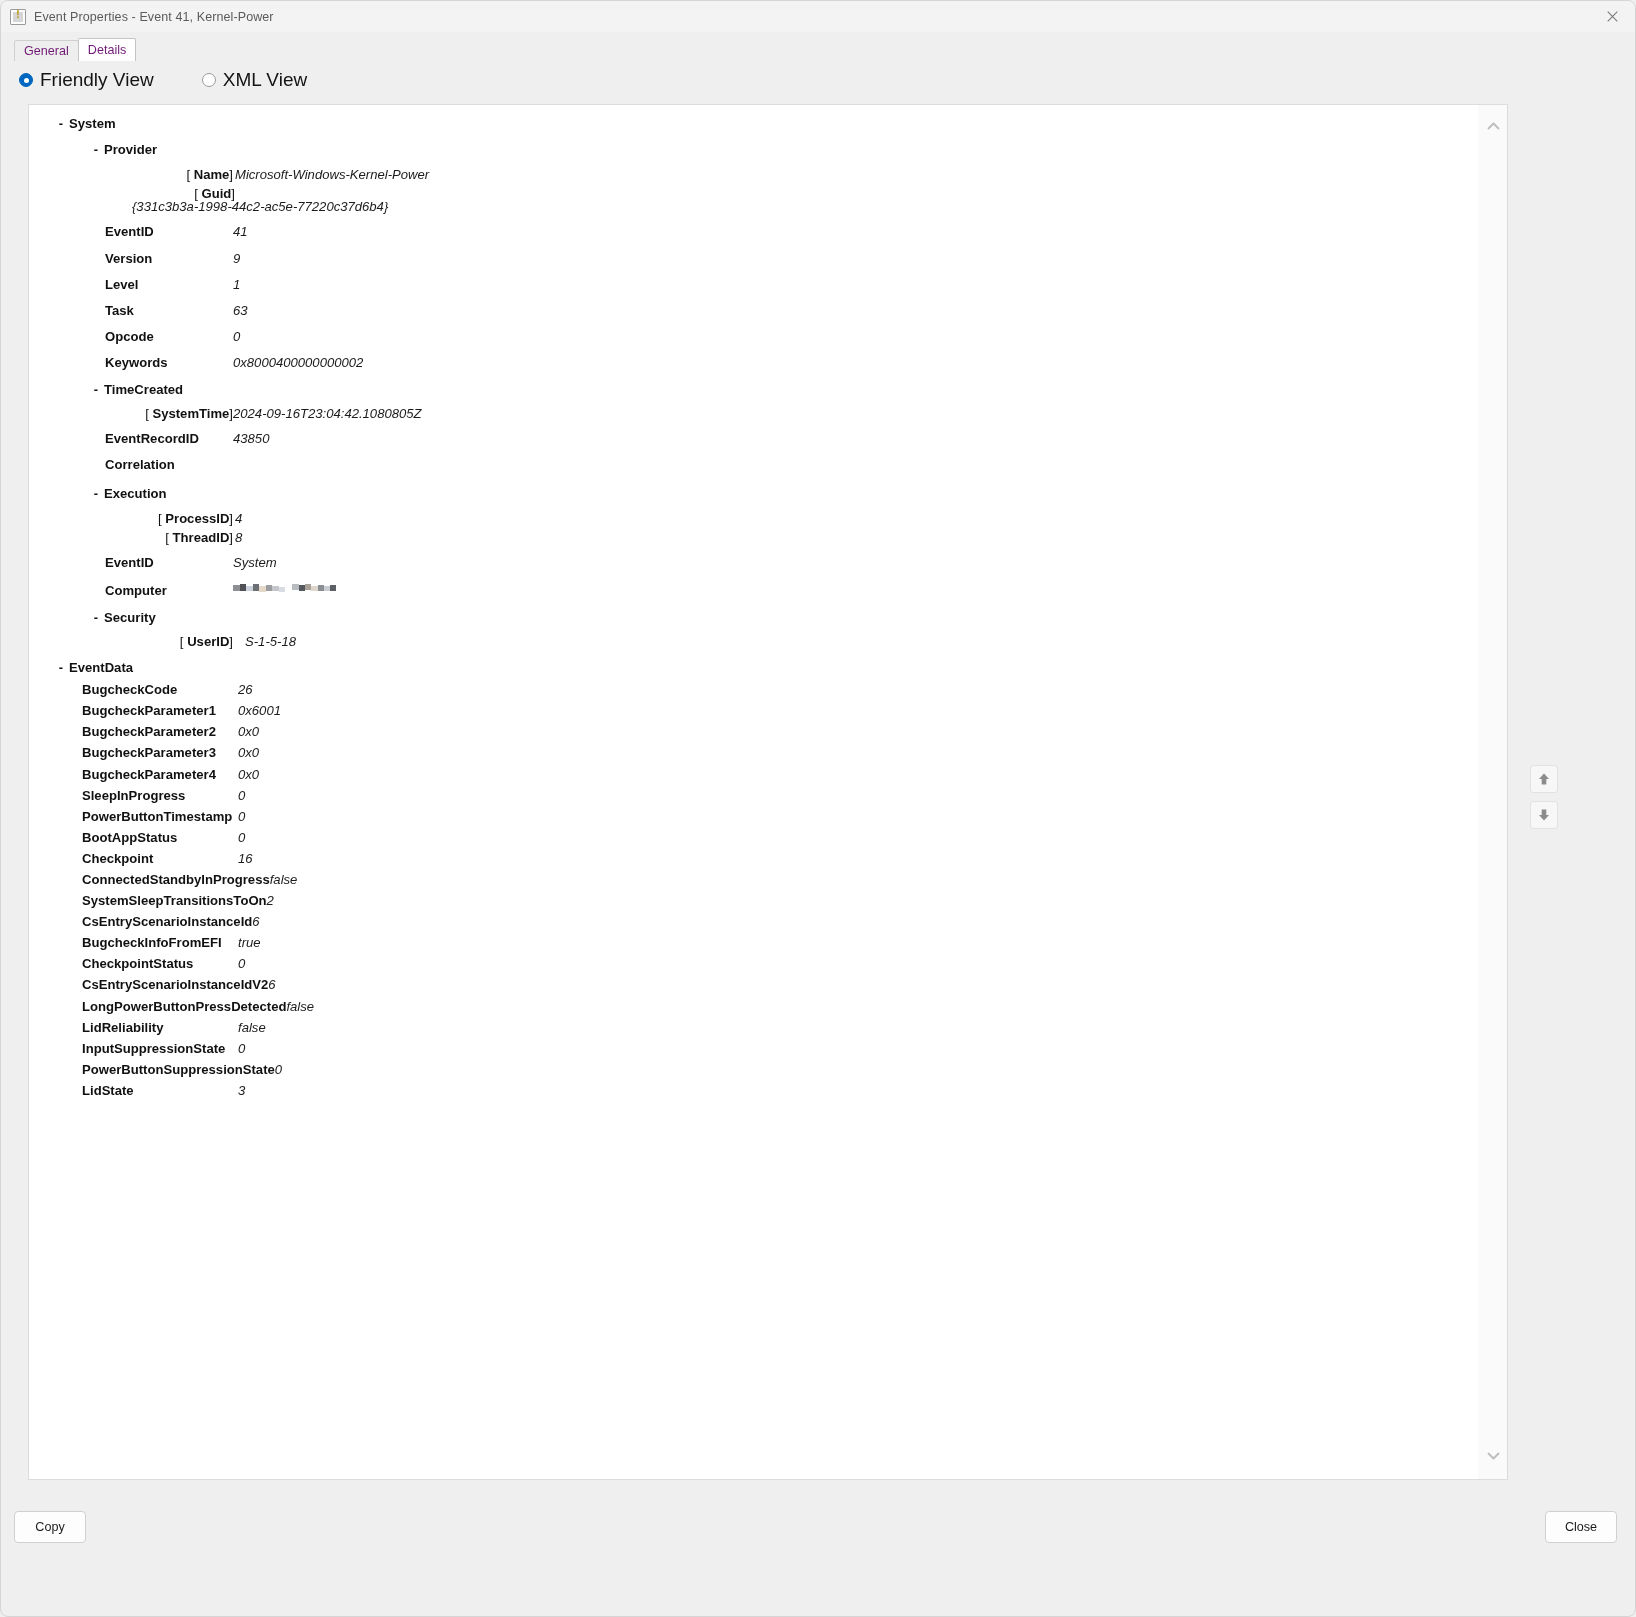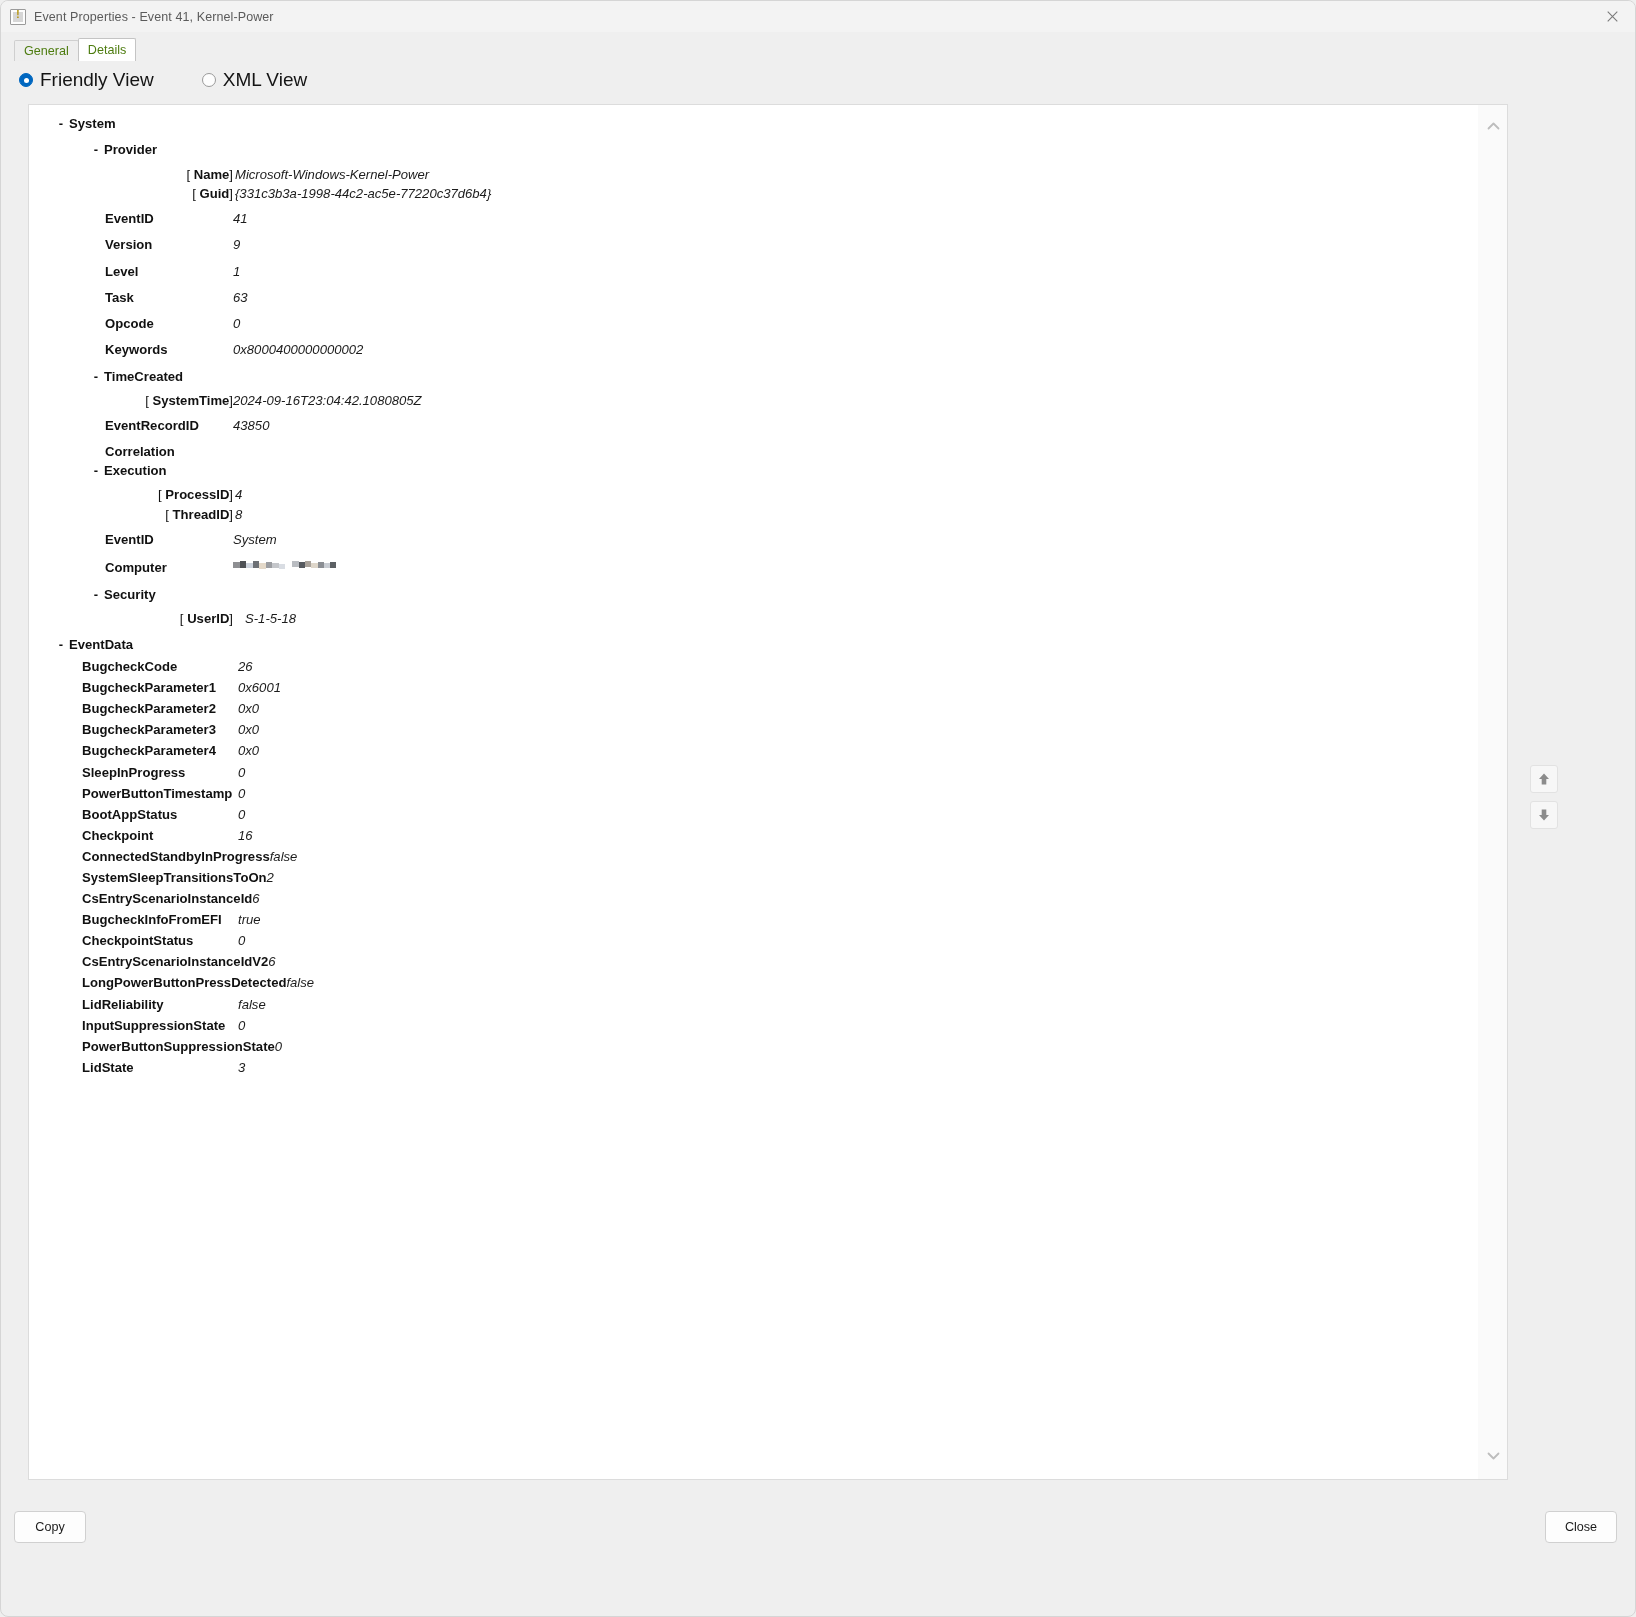--- a/index.html
+++ b/index.html
@@ -76,21 +76,21 @@
     position: absolute;
     left: 13px; top: 38px;
     height: 22px;
     display: flex;
     align-items: flex-end;
   }
   .tab {
     height: 21px;
     padding: 0 9px;
     font-size: 12.6px;
-    color: #4d7c0f;
+    color: #701a75;
     background: #eeeeee;
     border: 1px solid #cfcfcf;
     border-bottom: none;
     display: flex; align-items: center;
     position: relative;
     border-radius: 2px 2px 0 0;
   }
   .tab.selected {
     background: #ffffff;
     height: 23px;
@@ -323,21 +323,21 @@
 
       <div class="row grp-l2">
         <span class="minus">-</span>
         <span class="lbl">Provider</span>
       </div>
 
       <div class="row attr" style="margin-bottom:6px;">
         <span class="lbl-wrap"><span class="brk">[&nbsp;</span><span class="lbl">Name</span><span class="brk">]</span></span>
         <span class="val pad">Microsoft-Windows-Kernel-Power</span>
       </div>
-      <div class="row attr" style="margin-bottom:12px;">
+      <div class="row attr" style="margin-bottom:12px;flex-direction:column;">
         <span class="lbl-wrap"><span class="brk">[&nbsp;</span><span class="lbl">Guid</span><span class="brk">]</span></span>
         <span class="val pad">{331c3b3a-1998-44c2-ac5e-77220c37d6b4}</span>
       </div>
 
       <div class="row sysrow">
         <span class="lbl">EventID</span>
         <span class="val">41</span>
       </div>
       <div class="row sysrow">
         <span class="lbl">Version</span>
@@ -366,21 +366,21 @@
       </div>
       <div class="row attr" style="margin-bottom:12px;">
         <span class="lbl-wrap"><span class="brk">[&nbsp;</span><span class="lbl">SystemTime</span><span class="brk">]</span></span>
         <span class="val">2024-09-16T23:04:42.1080805Z</span>
       </div>
 
       <div class="row sysrow">
         <span class="lbl">EventRecordID</span>
         <span class="val">43850</span>
       </div>
-      <div class="row sysrow" style="margin-bottom:6px;">
+      <div class="row sysrow" style="margin-bottom:16px;">
         <span class="lbl">Correlation</span>
         <span class="val"></span>
       </div>
 
       <div class="row grp-l2" style="margin-bottom:11px;">
         <span class="minus">-</span>
         <span class="lbl">Execution</span>
       </div>
       <div class="row attr" style="margin-bottom:6px;">
         <span class="lbl-wrap"><span class="brk">[&nbsp;</span><span class="lbl">ProcessID</span><span class="brk">]</span></span>

